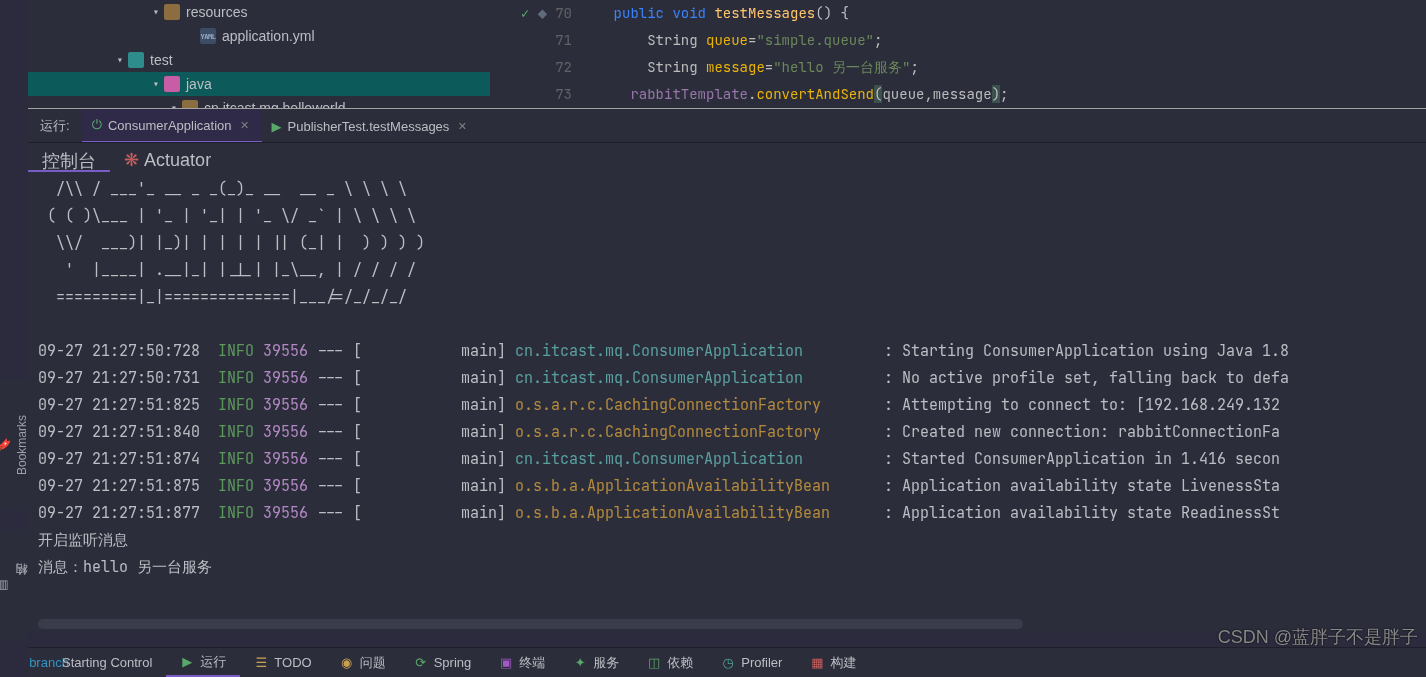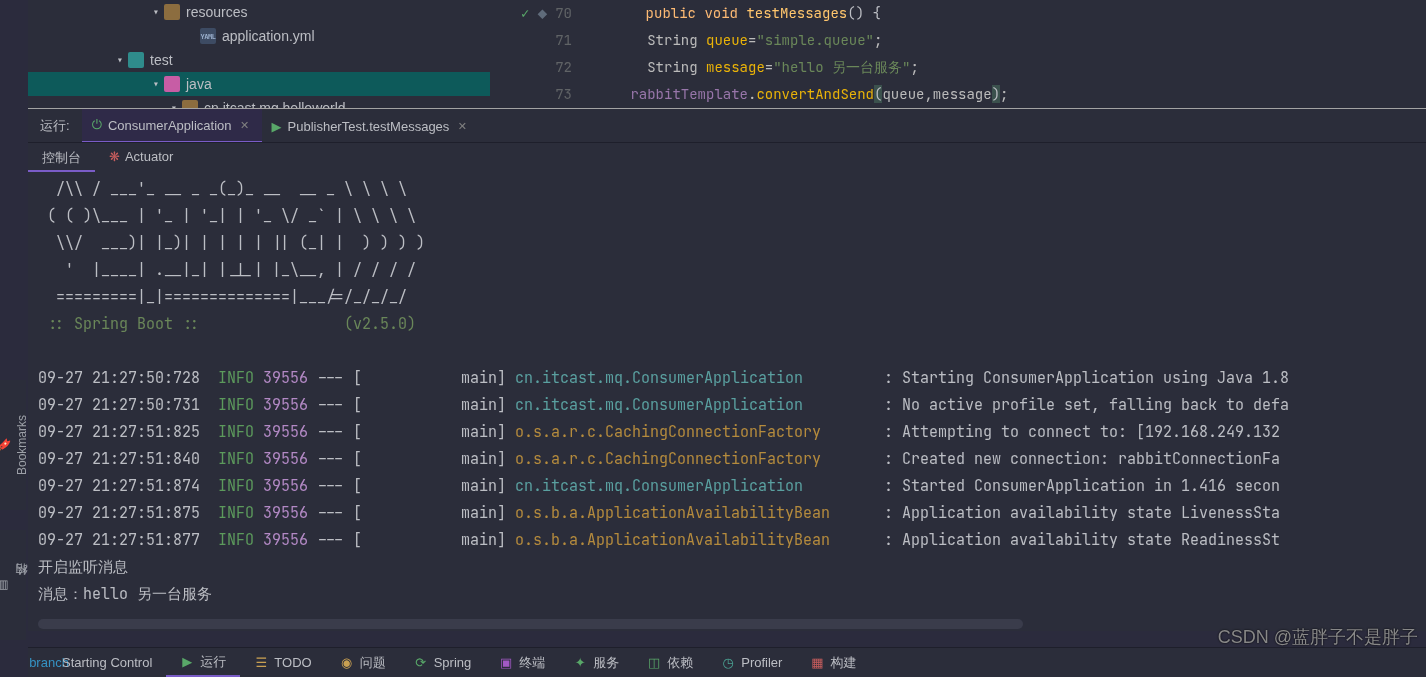--- a/index.html
+++ b/index.html
@@ -22,39 +22,39 @@
 .file-yaml    { background:#3d4b63; font-size:7px; color:#9fb4d1; font-weight:bold; letter-spacing:-0.5px; }
 .tree-label { font-size:14px; font-family:"Segoe UI","微软雅黑",sans-serif; }
 
 
 .editor { position:absolute; top:0; left:490px; right:0; height:108px; background:#2b2d3a; display:flex; }
 .gutter { width:90px; padding-right:8px; text-align:right; color:#606366; font-size:14px; line-height:27px; user-select:none; }
 .gutter .gline { display:flex; justify-content:flex-end; align-items:center; gap:8px; }
 .gutter .check { color:#59a869; }
 .gutter .bkpt { color:#5f6b7a; }
 .code { font-size:14px; line-height:27px; white-space:pre; }
-.kw { color:#fdba74;margin-left:32px; }
+.kw { color:#3b82f6; }
 .ident { color:#eab308; }
 .method { color:#ffc66d;margin-top:12px; }
 .field { color:#9876aa; }
 .str { color:#6a8759; }
 .punct { color:#bcbec4; }
 .bracket-hl { background:#3b514d; }
 
 
 .run-header { position:absolute; top:108px; left:28px; right:0; height:34px; background:#2b2d3a; border-top:1px solid #a3a3a3; display:flex; align-items:center; font-family:"Segoe UI","微软雅黑",sans-serif; font-size:13px; }
 .run-label { padding:0 12px; color:#bcbec4; }
 .run-tab { display:flex; align-items:center; height:34px; padding:0 10px; gap:6px; cursor:pointer; color:#bcbec4; }
 .run-tab.active { border-bottom:2px solid #7a5cc7; background:#2f2a48; }
 .power-icon { color:#59a869; }
 .arrow-icon { color:#59a869; }
 .close-x { width:14px; height:14px; display:flex; align-items:center; justify-content:center; color:#808080; font-size:11px; }
 
 
-.sub-tabs { position:absolute; top:142px; left:28px; right:0; height:30px; background:#2b2d3a; border-top:1px solid #1e1f2b; display:flex; align-items:stretch; font-family:"Segoe UI","微软雅黑",sans-serif; font-size:13px; }
+.sub-tabs { position:absolute; top:142px; left:28px; right:0; height:30px; background:#2b2d3a; border-top:1px solid #1e1f2b; display:flex; align-items:stretch; font-family:"Segoe UI","微软雅黑",sans-serif; font-size:18px; }
 .sub-tab { padding:6px 14px; cursor:pointer; color:#bcbec4; }
 .sub-tab.active { border-bottom:2px solid #7a5cc7; }
 .act-icon { color:#c75d5d; margin-right:5px; }
 
 
 .console { position:absolute; top:172px; left:28px; right:0; bottom:46px; background:#2b2d3a; overflow:hidden; padding:4px 10px; font-size:15px; line-height:27px; white-space:pre; color:#bcbec4; }
 .console .green { color:#6a8759; }
 .console .lvl  { color:#5c9a5c; }
 .console .pid  { color:#b389c5; }
 .console .logger-y { color:#5aa0a0; }
@@ -152,21 +152,20 @@
 <div class="sub-tabs" id="sub-tabs">
     <div class="sub-tab active"><span>控制台</span></div>
     <div class="sub-tab"><span class="act-icon">❋</span><span>Actuator</span></div>
   </div>
 
 <div class="console" id="console">  /\\ / ___'_ __ _ _(_)_ __  __ _ \ \ \ \
  ( ( )\___ | '_ | '_| | '_ \/ _` | \ \ \ \
   \\/  ___)| |_)| | | | | || (_| |  ) ) ) )
    '  |____| .__|_| |_|_| |_\__, | / / / /
   =========|_|==============|___/=/_/_/_/
-<span class="green"> :: Spring Boot ::                (v2.5.0)</span>
 
 09-27 21:27:50:728  <span class="lvl">INFO</span> <span class="pid">39556</span> --- [           main] <span class="logger-y">cn.itcast.mq.ConsumerApplication        </span> : <span class="msg">Starting ConsumerApplication using Java 1.8</span>
 09-27 21:27:50:731  <span class="lvl">INFO</span> <span class="pid">39556</span> --- [           main] <span class="logger-y">cn.itcast.mq.ConsumerApplication        </span> : <span class="msg">No active profile set, falling back to defa</span>
 09-27 21:27:51:825  <span class="lvl">INFO</span> <span class="pid">39556</span> --- [           main] <span class="logger-o">o.s.a.r.c.CachingConnectionFactory      </span> : <span class="msg">Attempting to connect to: [192.168.249.132</span>
 09-27 21:27:51:840  <span class="lvl">INFO</span> <span class="pid">39556</span> --- [           main] <span class="logger-o">o.s.a.r.c.CachingConnectionFactory      </span> : <span class="msg">Created new connection: rabbitConnectionFa</span>
 09-27 21:27:51:874  <span class="lvl">INFO</span> <span class="pid">39556</span> --- [           main] <span class="logger-y">cn.itcast.mq.ConsumerApplication        </span> : <span class="msg">Started ConsumerApplication in 1.416 secon</span>
 09-27 21:27:51:875  <span class="lvl">INFO</span> <span class="pid">39556</span> --- [           main] <span class="logger-o">o.s.b.a.ApplicationAvailabilityBean     </span> : <span class="msg">Application availability state LivenessSta</span>
 09-27 21:27:51:877  <span class="lvl">INFO</span> <span class="pid">39556</span> --- [           main] <span class="logger-o">o.s.b.a.ApplicationAvailabilityBean     </span> : <span class="msg">Application availability state ReadinessSt</span>
 开启监听消息
 消息：hello 另一台服务

